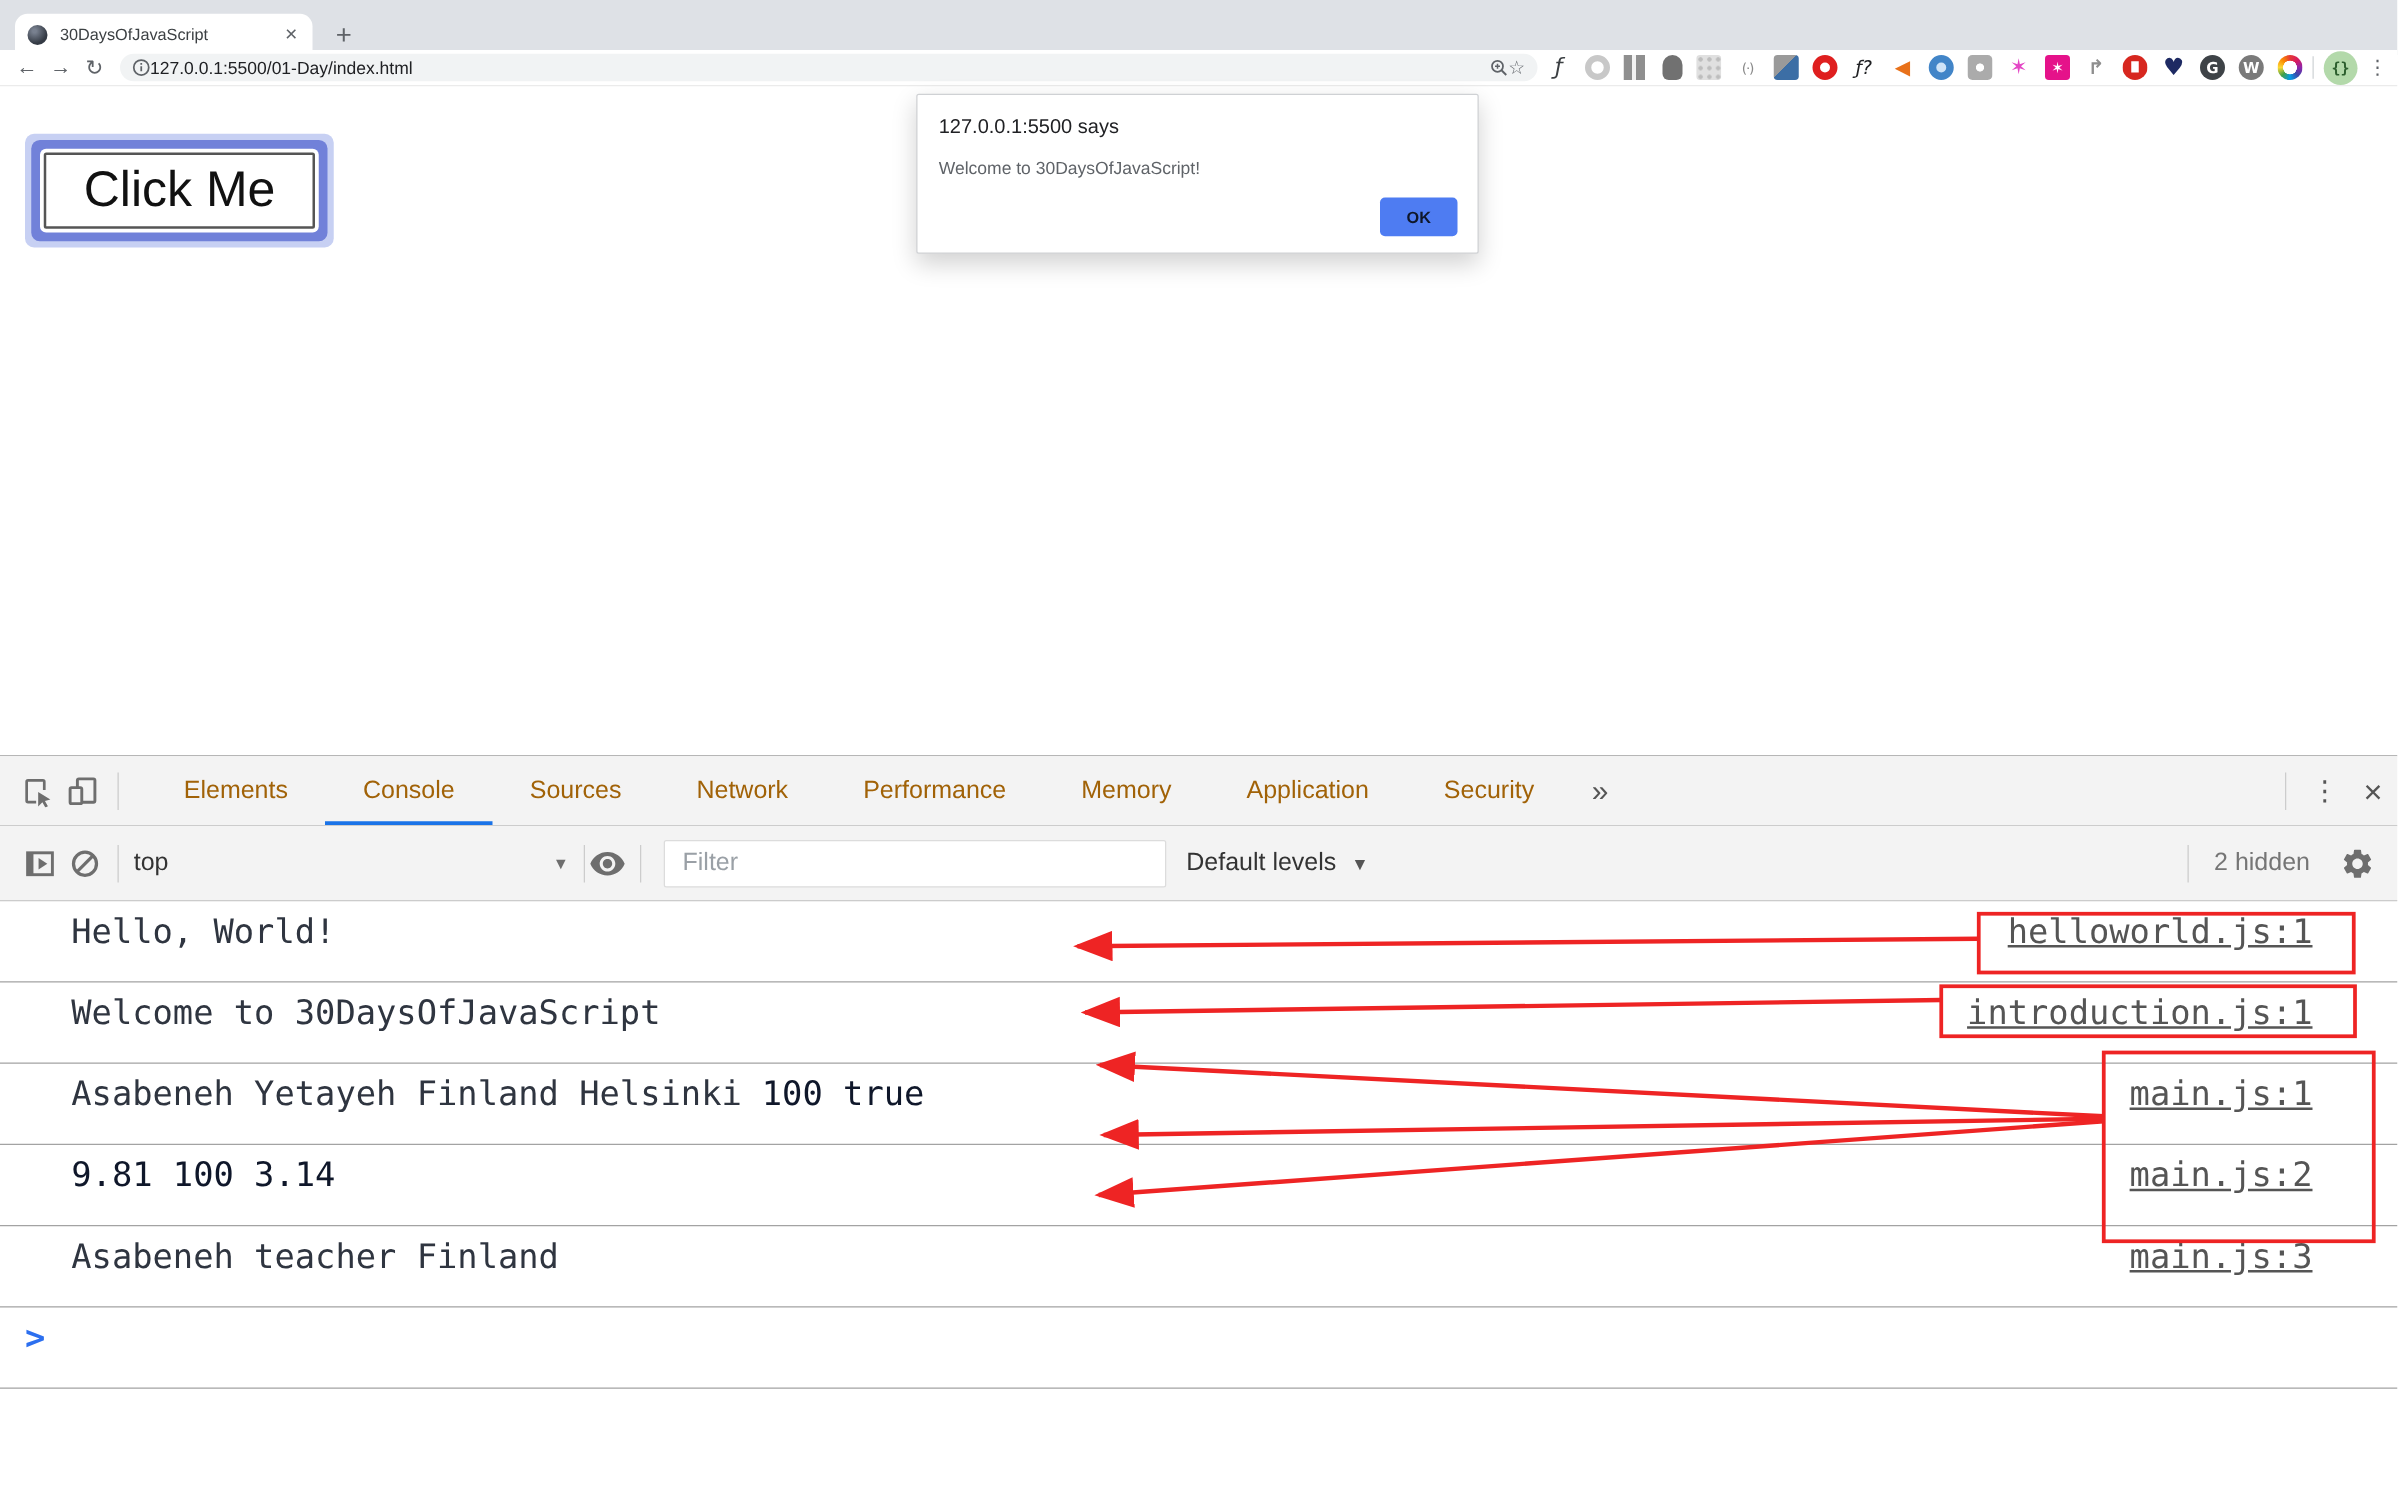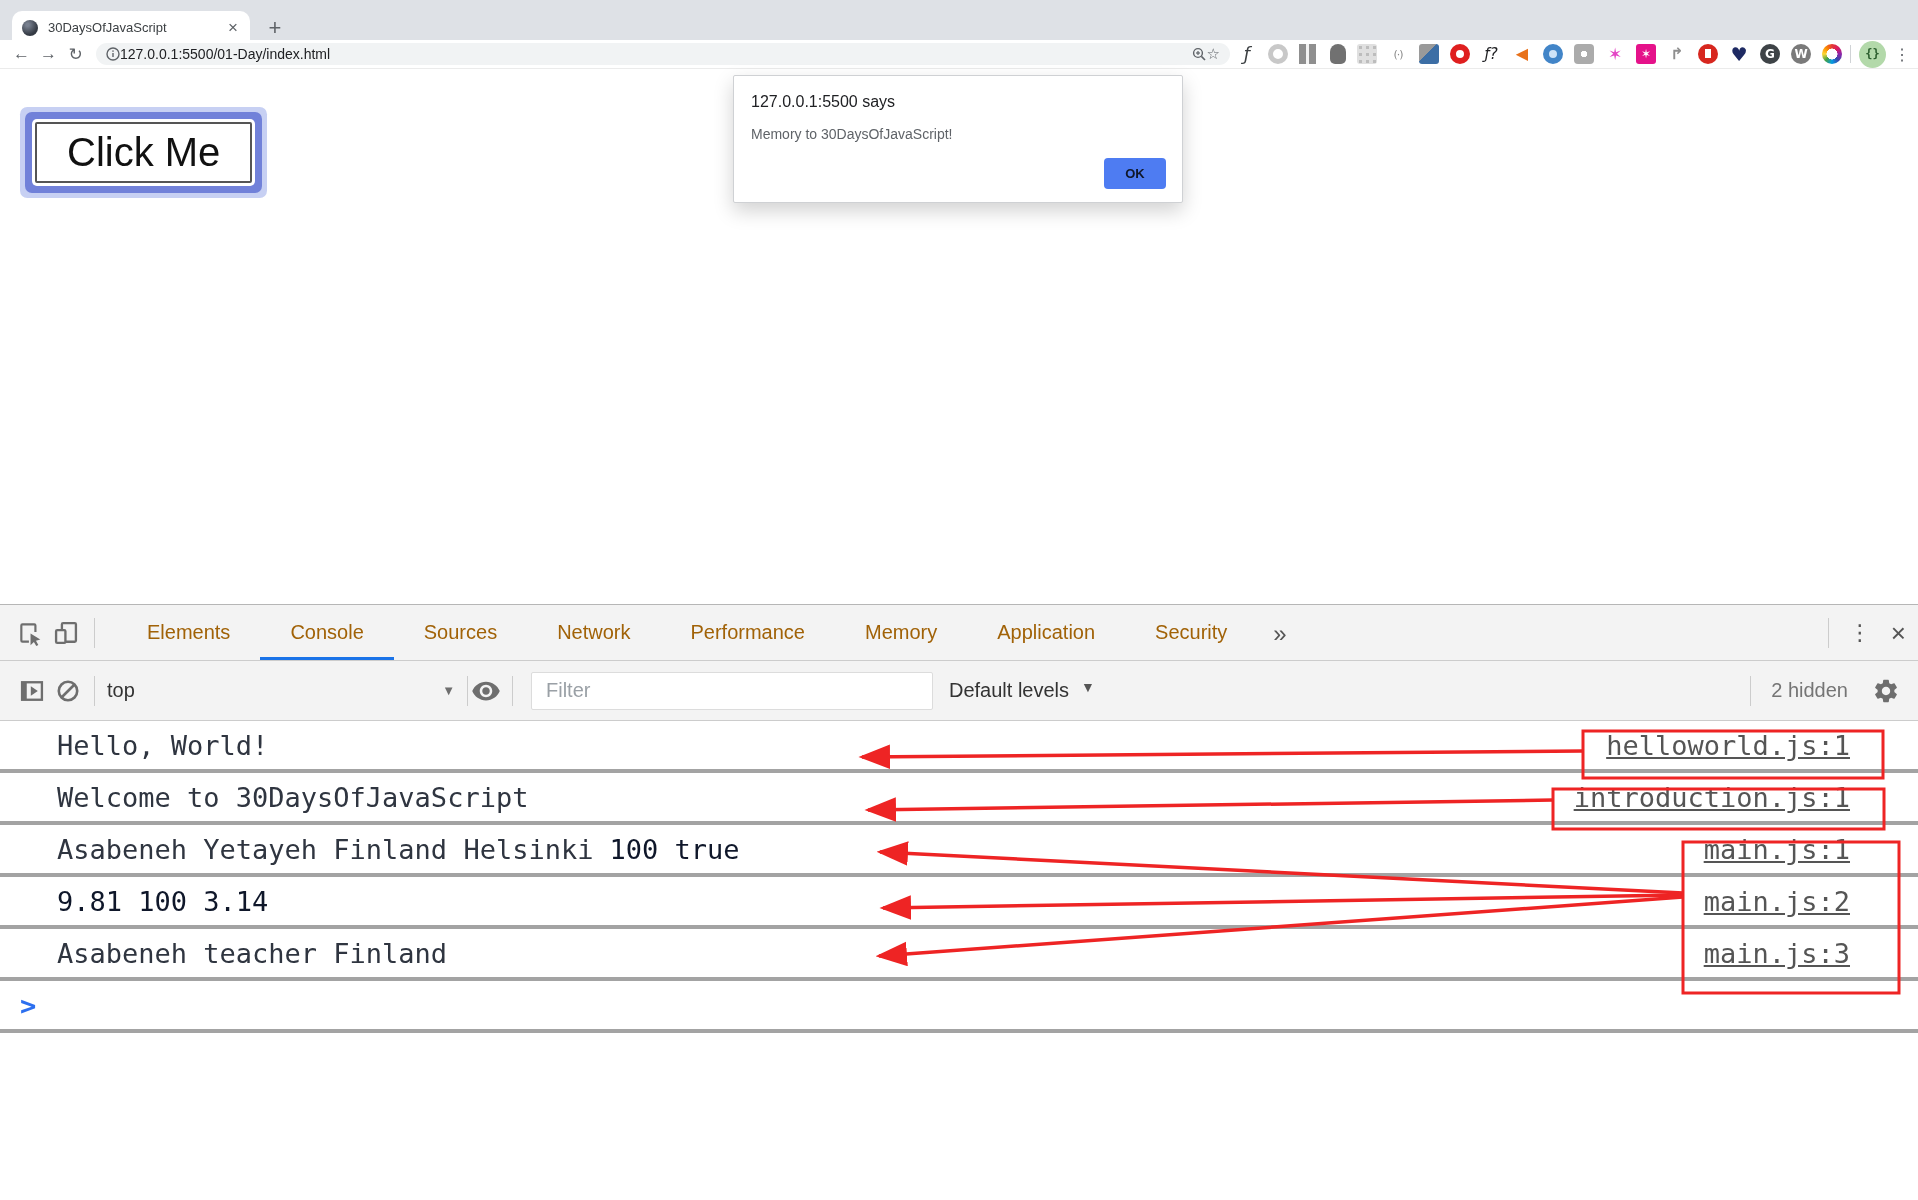--- a/index.html
+++ b/index.html
@@ -64,25 +64,25 @@
   .dt-close{font-size:26px;color:#555;line-height:1}
 
   .dt-toolbar{height:60px;background:#f3f3f3;border-bottom:1px solid #ccc;display:flex;
               align-items:center;padding:0 14px;box-sizing:border-box}
   .ctx{width:348px;display:flex;align-items:center;justify-content:space-between;
        font-size:20px;color:#333;margin:0 12px}
   .caret{font-size:13px;color:#6e6e6e}
   .filter{width:402px;height:38px;margin-left:18px;border:1px solid #dcdcdc;background:#fff;
           font-size:20px;padding:0 14px;color:#333;box-sizing:border-box;font-family:"Liberation Sans",sans-serif;border-radius:2px}
   .filter::placeholder{color:#9aa0a6}
-  .levels{display:flex;gap:12px;font-size:20px;color:#333;margin-left:16px}
+  .levels{display:flex;align-items:center;gap:12px;font-size:20px;color:#333;margin-left:16px}
   .hidden-count{font-size:20px;color:#757575}
 
-  .crow{height:48px;border-bottom:4px solid #a3a3a3;display:flex;align-items:center;
-        padding:0 68px 0 57px;font-family:"DejaVu Sans Mono",monospace;font-size:27px;color:#2f3540}
+  .crow{height:48px;border-bottom:1px solid #a3a3a3;display:flex;align-items:center;
+        padding:0 68px 16px 57px;font-family:"DejaVu Sans Mono",monospace;font-size:27px;color:#2f3540}
   .crow .msg{flex:1;white-space:pre;min-width:0}
   .num{color:#0f172a}
   .msg-text:not(:empty)+.num:not(:empty){margin-left:16px}
   .src{color:#555;text-decoration:underline;cursor:pointer;white-space:nowrap}
   .prompt-row{padding-left:20px}
   .chev{color:#2c6fef;font-weight:bold;font-size:27px}
 
   .overlay{position:absolute;top:0;left:0;width:1918px;height:1200px;pointer-events:none;z-index:40}
 </style>
 </head>
@@ -146,21 +146,21 @@
   <span class="tsep"></span>
   <div class="avatar">{}</div>
   <span class="kebab">⋮</span>
 </div>
 
 <div class="page">
   <button class="clickme">Click Me</button>
 
   <div class="alert">
     <div class="alert-title">127.0.0.1:5500 says</div>
-    <div class="alert-msg">Memory to 30DaysOfJavaScript!</div>
+    <div class="alert-msg">Welcome to 30DaysOfJavaScript!</div>
     <button class="alert-ok">OK</button>
   </div>
 </div>
 
 <div class="devtools">
 
   <div class="dt-tabbar">
     <span class="dt-iconbtn">
       <svg width="26" height="26" viewBox="0 0 24 24">
           <path d="M5 3h11a2 2 0 0 1 2 2v6h-2V5H5v14h6v2H5a2 2 0 0 1-2-2V5a2 2 0 0 1 2-2z" fill="#6e6e6e"></path>

